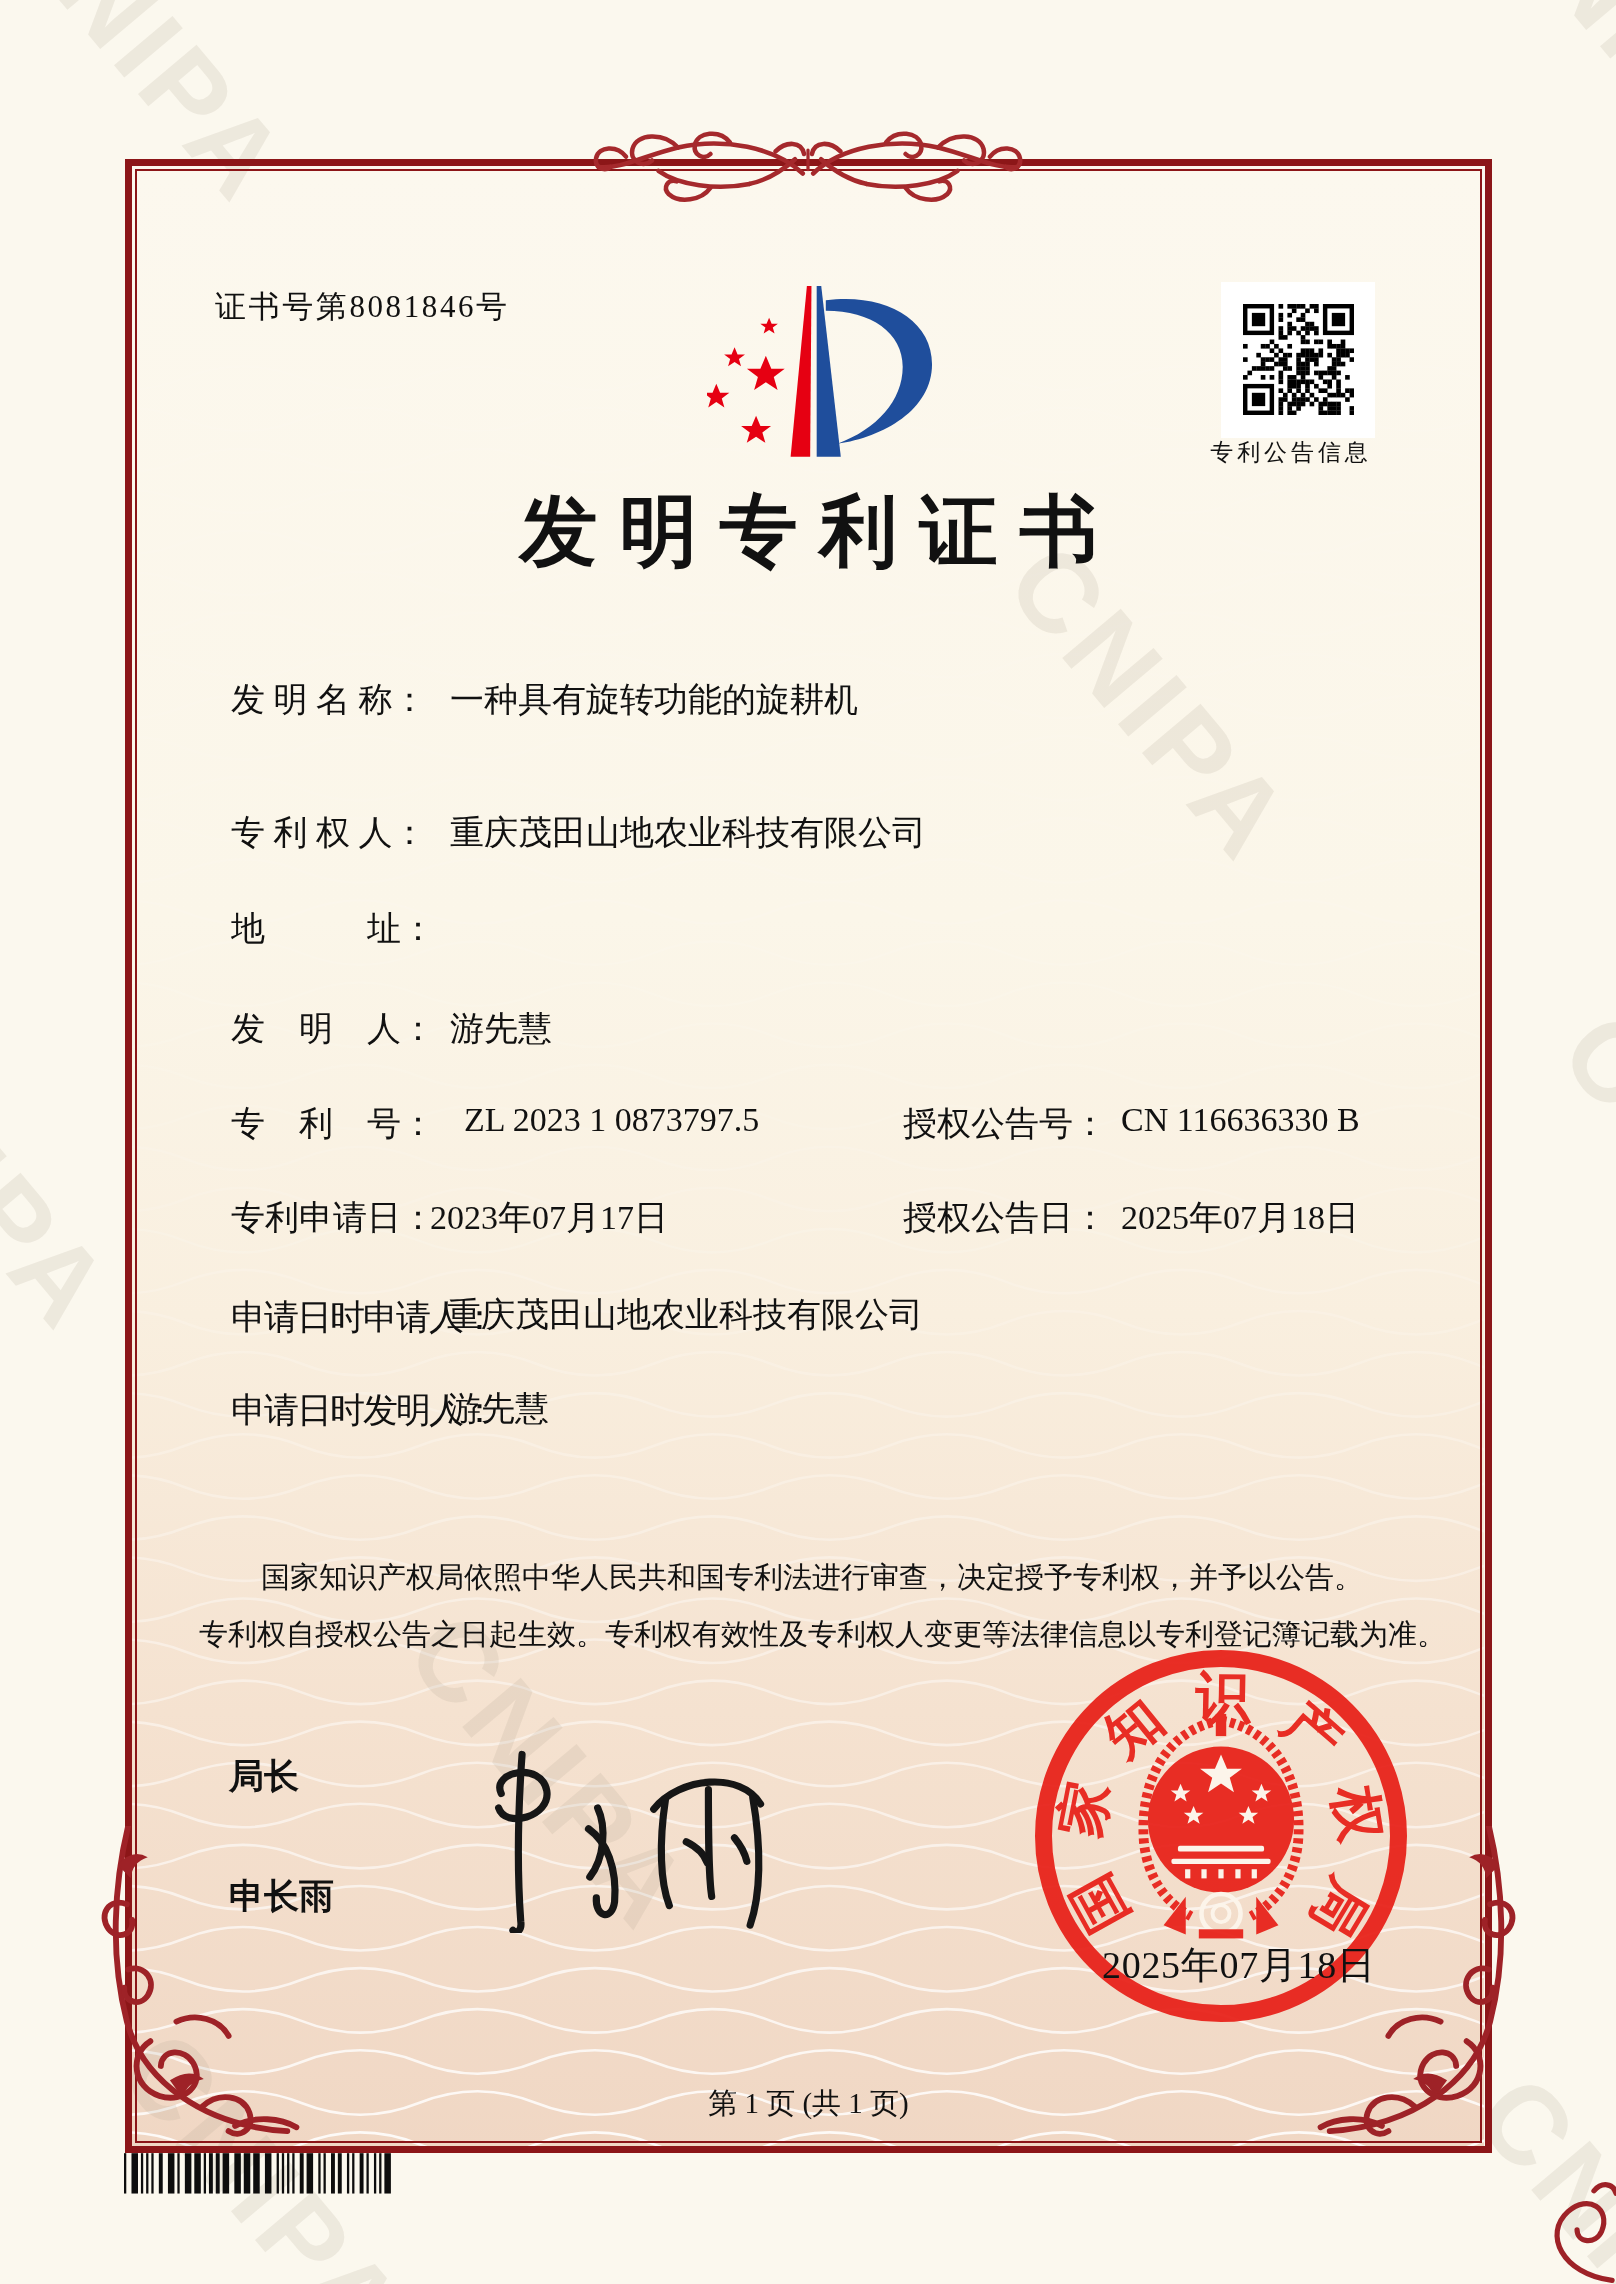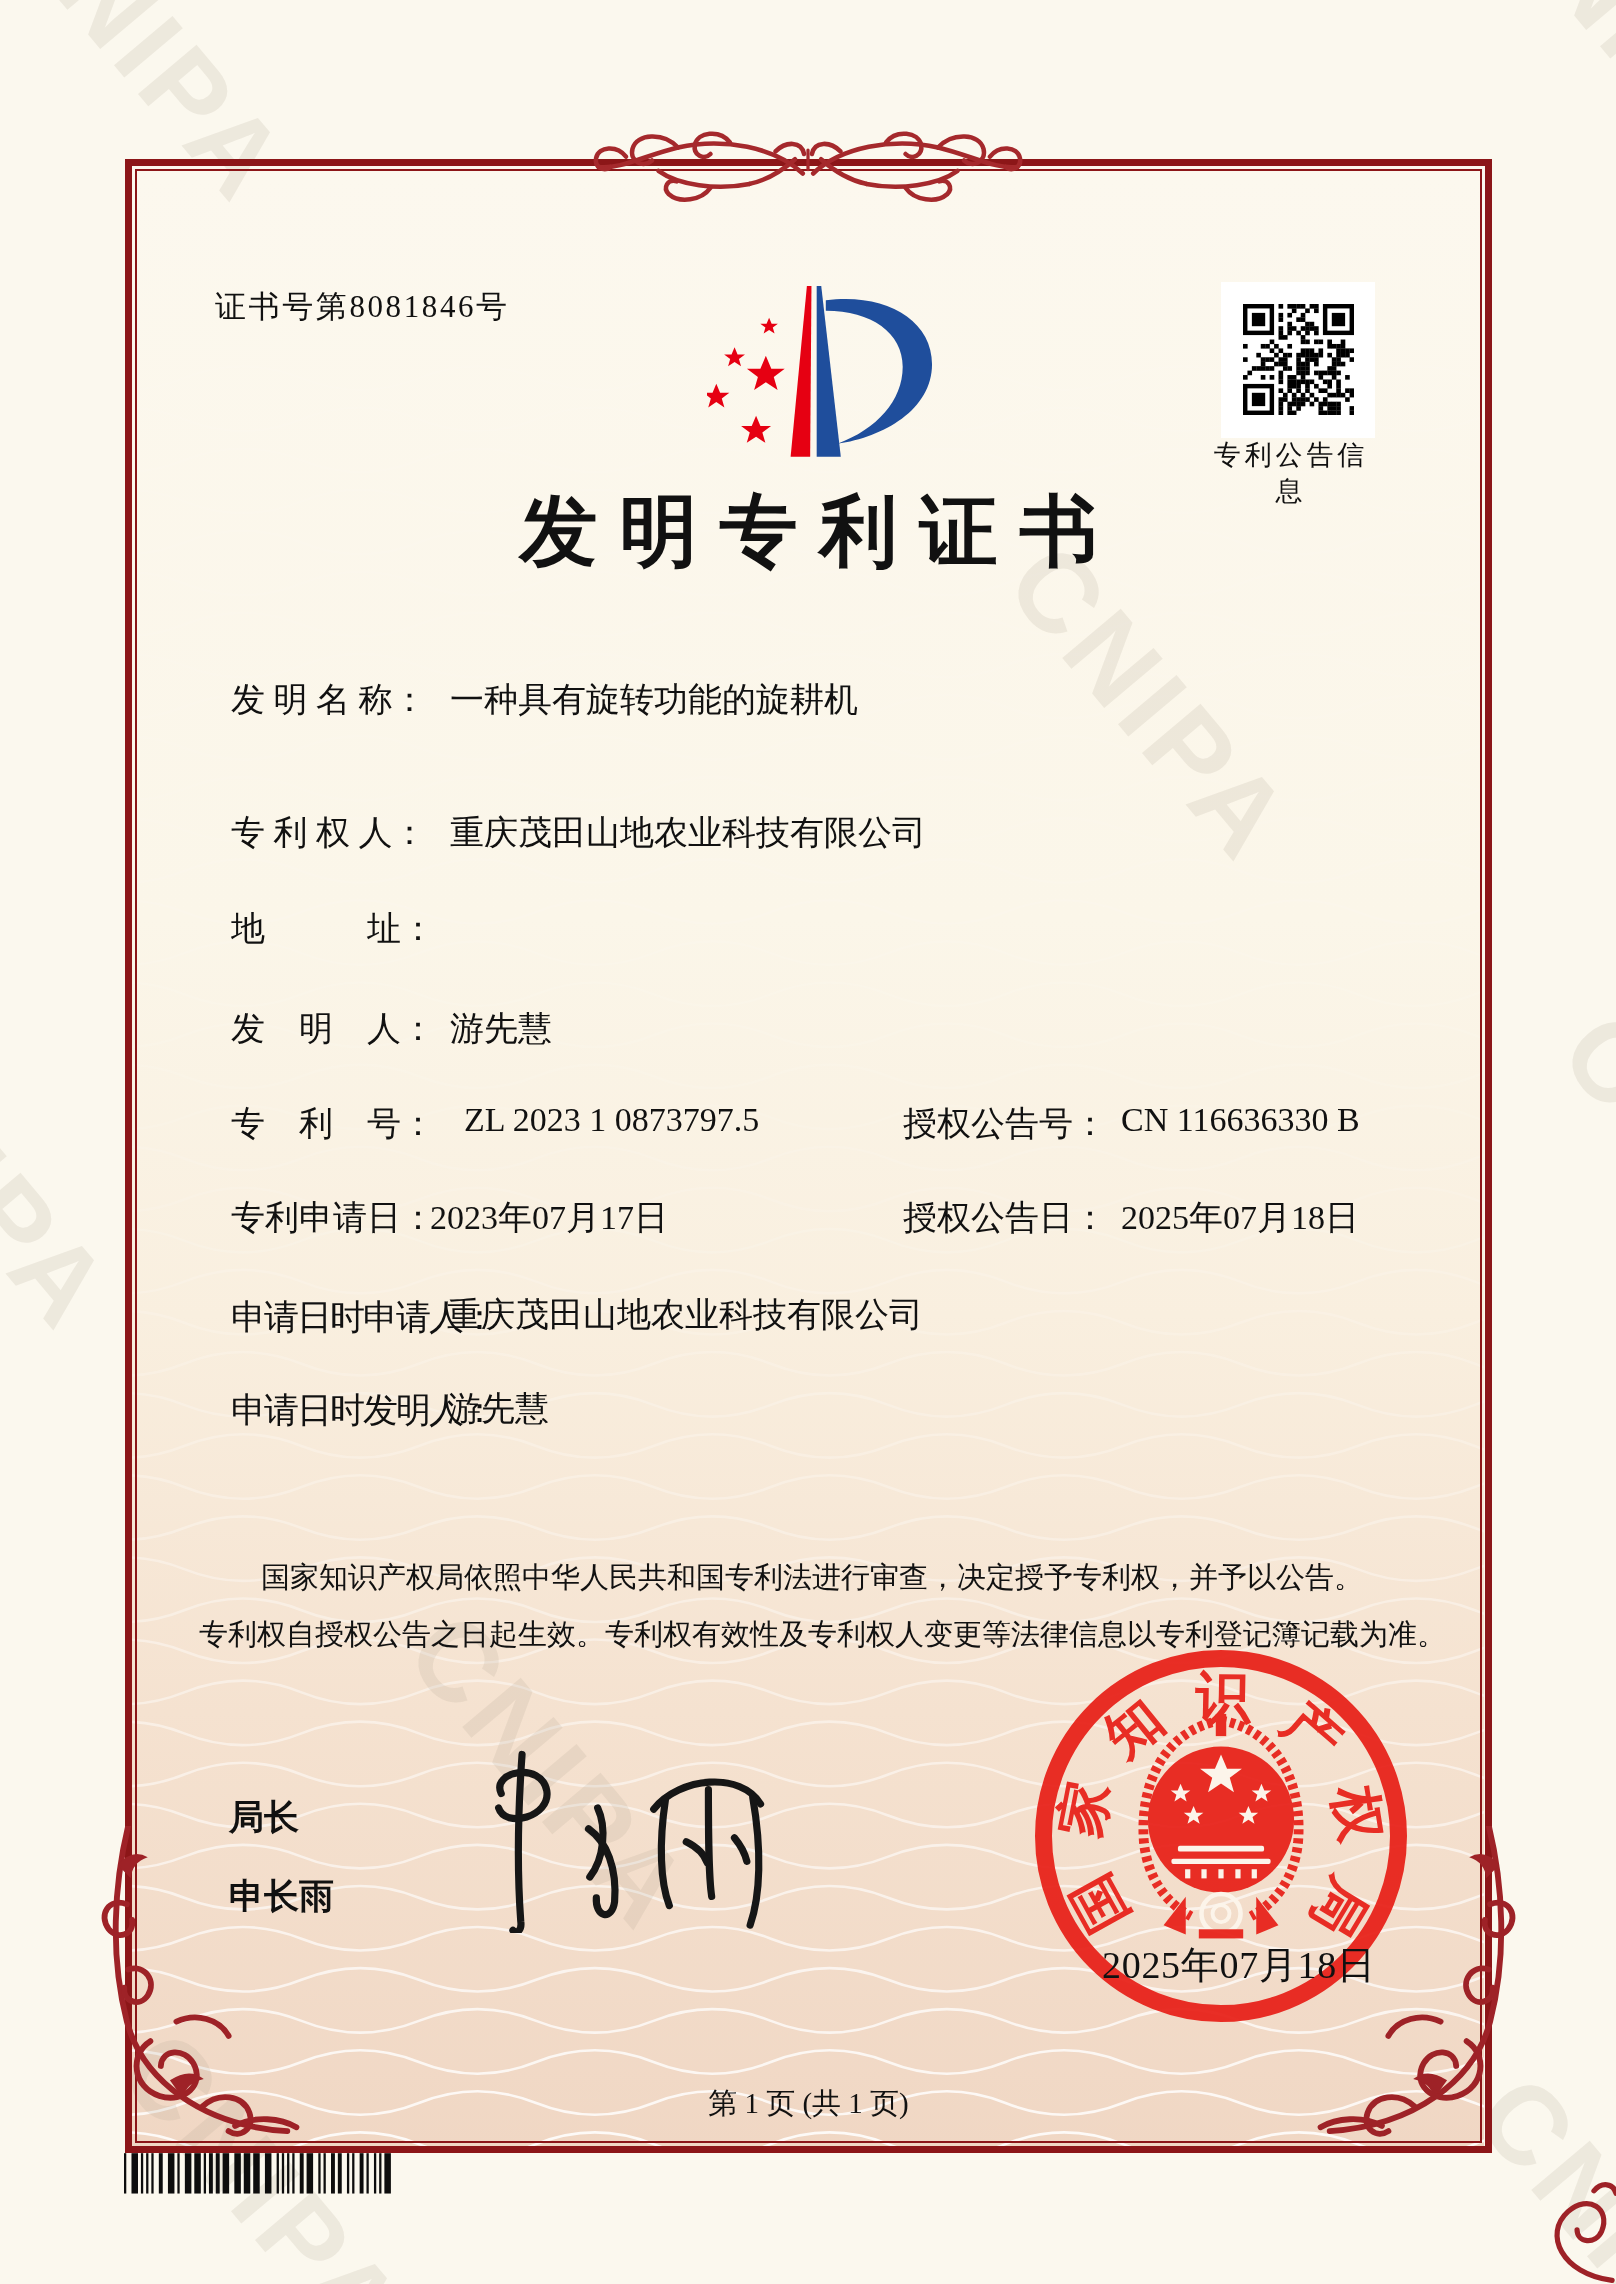--- a/index.html
+++ b/index.html
@@ -39,32 +39,32 @@
   .frame-inner{
     position:absolute;left:135px;top:169px;width:1347px;height:1974px;
     border:2px solid #8c1618;box-sizing:border-box;z-index:2;pointer-events:none;
   }
   .ornament{position:absolute;z-index:3;pointer-events:none;}
   
   .cert-no{position:absolute;left:215px;top:286px;font-size:31px;letter-spacing:2.6px;z-index:4;}
   .logo{position:absolute;left:707px;top:273px;z-index:4;}
   .qr-pad{position:absolute;left:1221px;top:282px;width:154px;height:156px;background:#ffffff;z-index:4;}
   .qr-pad svg{position:absolute;left:21.5px;top:22px;}
-  .qr-label{position:absolute;left:1203px;top:437px;width:176px;text-align:center;font-size:27px;letter-spacing:3.9px;z-index:4;}
+  .qr-label{position:absolute;left:1203px;top:437px;width:176px;text-align:center;font-size:23px;letter-spacing:3.9px;z-index:4;}
   .title{
     position:absolute;left:125px;top:480px;width:1367px;text-align:center;
     font-size:78px;font-weight:bold;letter-spacing:22px;padding-left:22px;box-sizing:border-box;z-index:4;
   }
   .f-label{position:absolute;left:231px;font-size:34px;white-space:nowrap;z-index:4;}
   .f-value{position:absolute;font-size:34px;white-space:nowrap;z-index:4;}
   .f-label.small{font-size:35px;letter-spacing:-2px;}
   
   .para-line{position:absolute;font-size:29px;letter-spacing:0px;white-space:nowrap;z-index:4;}
   
-  .sig-title{position:absolute;left:229px;top:1794px;font-size:35px;font-weight:bold;
+  .sig-title{position:absolute;left:229px;top:1753px;font-size:35px;font-weight:bold;
     font-family:"Liberation Sans","DejaVu Sans",sans-serif;z-index:4;}
   .sig-name{position:absolute;left:229px;top:1873px;font-size:35px;font-weight:bold;
     font-family:"Liberation Sans","DejaVu Sans",sans-serif;z-index:4;}
   .signature-svg{position:absolute;left:479px;top:1731px;z-index:4;}
   
   .seal{position:absolute;left:1035px;top:1650px;width:372px;height:372px;z-index:5;opacity:0.94;}
   .seal-ring{position:absolute;left:0;top:0;width:372px;height:372px;border:17px solid #e8221a;
     border-radius:50%;box-sizing:border-box;}
   .seal-char{position:absolute;font-size:55px;font-weight:bold;color:#e8221a;
     font-family:"Liberation Serif","DejaVu Serif",serif;transform-origin:center;white-space:nowrap;}

